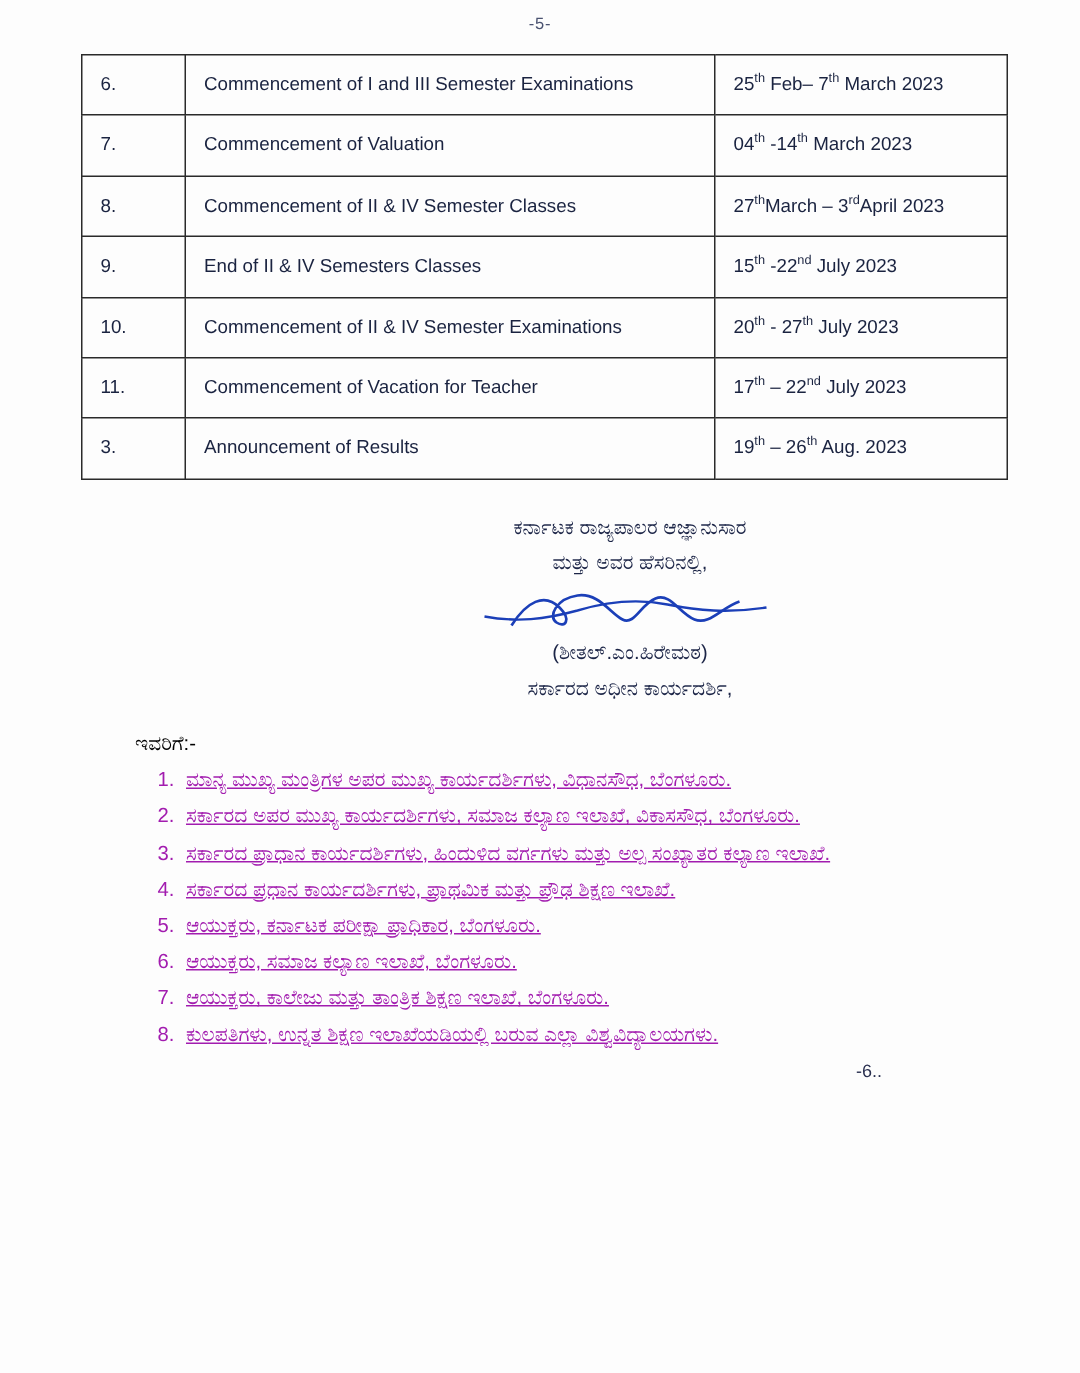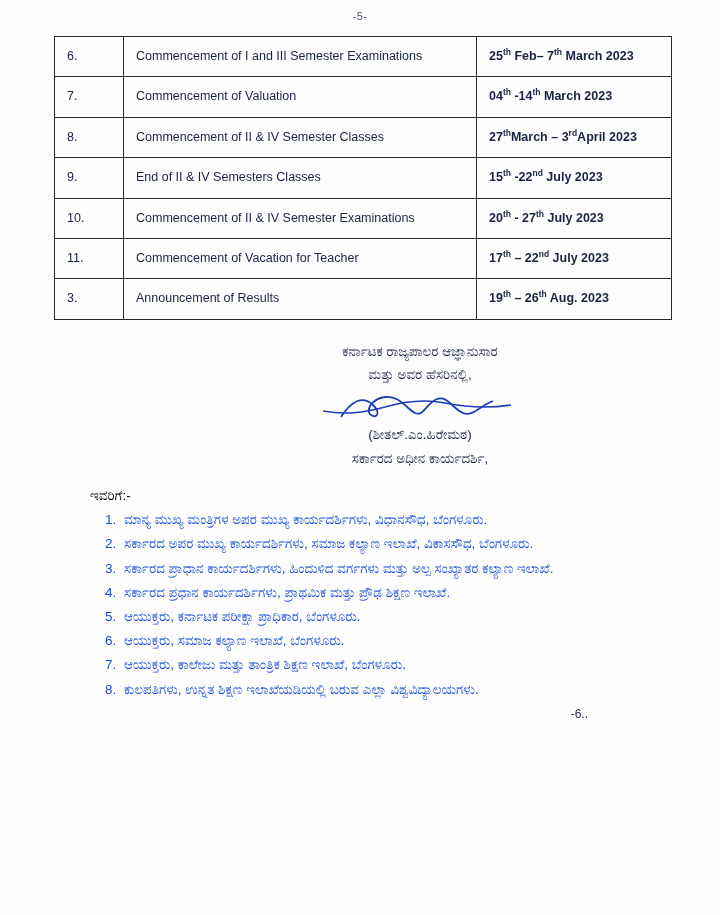--- a/index.html
+++ b/index.html
@@ -48,21 +48,21 @@
     width: 46px;
     text-align: left;
     font-weight: 400;
   }
   td.col-desc {
     width: 330px;
     font-weight: 400;
   }
   td.col-date {
     width: 172px;
-    font-weight: bold;
+    font-weight: normal;
     margin-top: 24px;
   }
   sup {
     font-size: 0.68em;
     vertical-align: super;
     line-height: 0;
   }
   .sign-block {
     margin-top: 20px;
     text-align: center;
@@ -87,22 +87,23 @@
   .recipients-head {
     margin-top: 18px;
     font-size: 13.5px;
     color: #000000;
     padding-left: 36px;
   }
   ol.recipients {
     margin: 4px 0 0 0;
     padding-left: 66px;
     font-size: 13.5px;
-    color: #1d4ed8;
+    color: #a21caf;
     line-height: 1.72;
+    text-decoration: underline;
   }
   ol.recipients li {
     padding-left: 4px;
     margin-bottom: 1px;
   }
   .page-number-bottom {
     text-align: right;
     font-size: 12px;
     color: #2a3050;
     padding-right: 78px;

